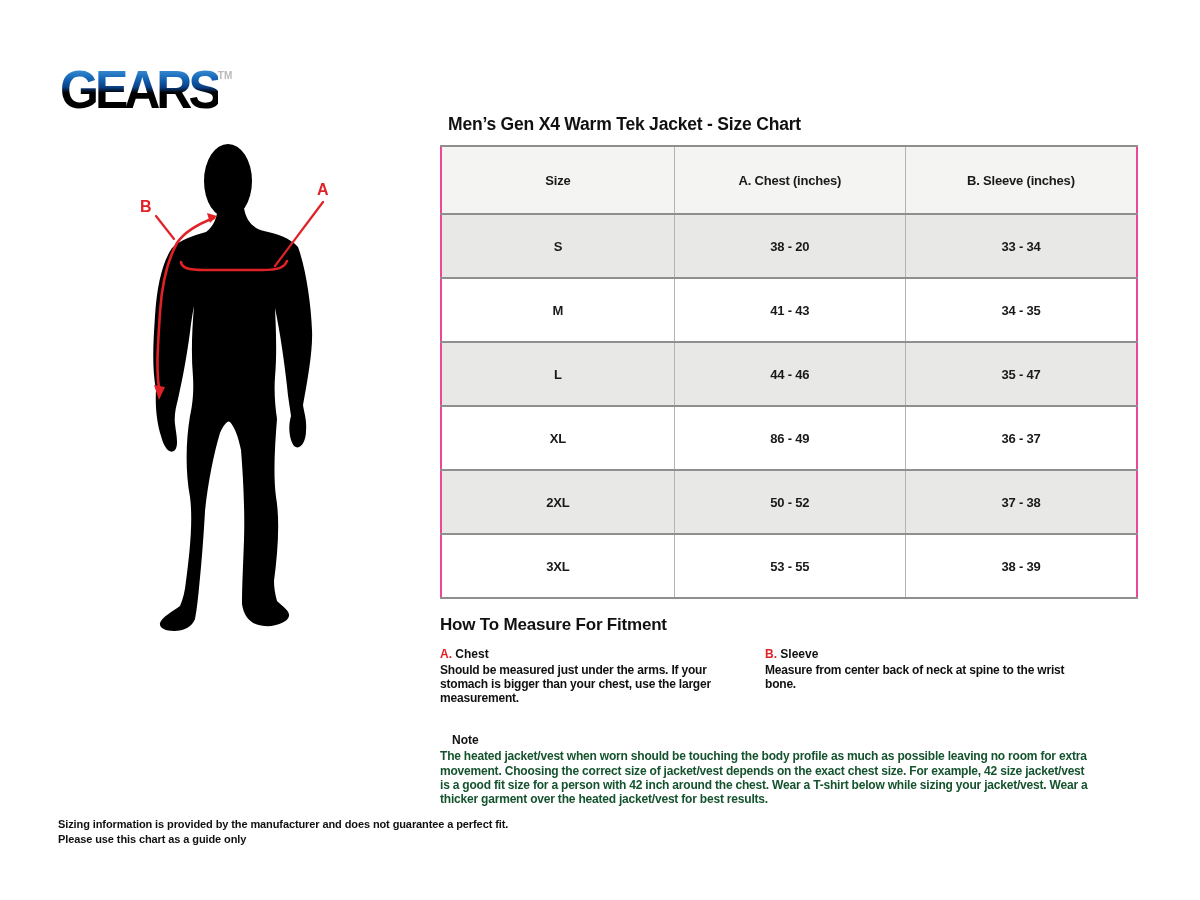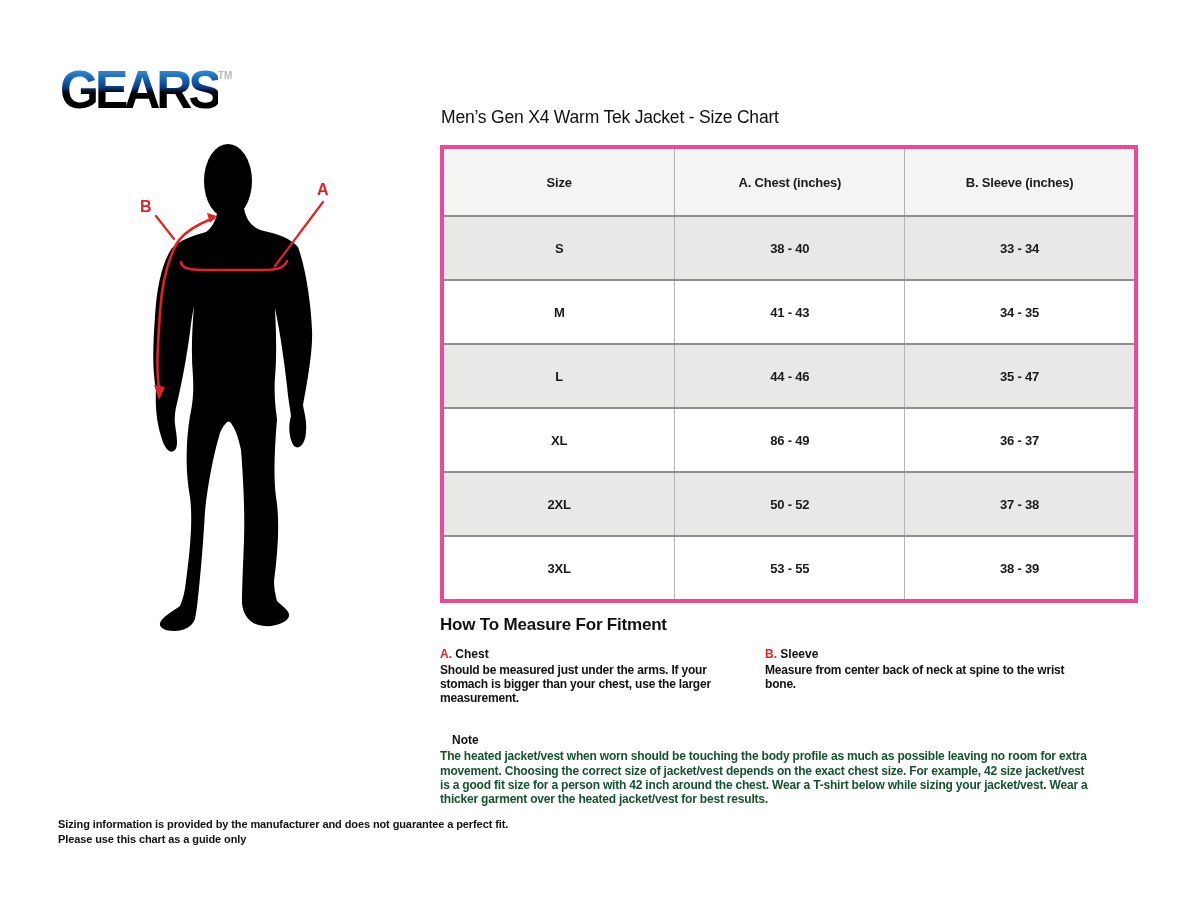--- a/index.html
+++ b/index.html
@@ -13,31 +13,31 @@
     -webkit-background-clip:text;background-clip:text;color:transparent;
     transform:scaleY(1.08);display:inline-block;
   }
   .logo-tm{font-size:10px;color:#b9b9b9;font-weight:bold;vertical-align:28px;letter-spacing:0;}
 
   
   .figure{position:absolute;left:130px;top:120px;width:230px;height:520px;}
   .figure text{font-family:"Liberation Sans",sans-serif;font-weight:bold;font-size:16px;fill:#e02227;}
 
   
-  .title{position:absolute;left:440px;top:106px;margin:1px;font-size:17.5px;font-weight:normal;letter-spacing:-0.2px;color:#111;}
+  .title{position:absolute;left:440px;top:106px;margin:8px;font-size:17.5px;font-weight:bold;letter-spacing:-0.2px;color:#111;}
 
   .size-table{position:absolute;left:440px;top:145px;width:698px;border-collapse:collapse;table-layout:fixed;}
   .size-table th,.size-table td{
     border:1px solid #b3b3b3;border-top:2px solid #8f8f8f;border-bottom:2px solid #8f8f8f;
     text-align:center;font-size:13px;font-weight:bold;letter-spacing:-0.2px;color:#1a1a1a;
   }
   .size-table th{height:64px;background:#f4f4f2;}
   .size-table td{height:60px;background:#fff;}
   .size-table tr.alt td{background:#e8e8e7;}
-  .size-table{border:4px solid #ec4899;}
+  .size-table{border:2px solid #ec4899;}
 
   .measure{position:absolute;left:440px;top:615px;width:650px;}
   .measure h2{margin:0 0 12px 0;font-size:17px;font-weight:bold;letter-spacing:-0.2px;color:#111;}
   .measure-cols{display:flex;}
   .measure-item{width:328px;padding-right:10px;box-sizing:border-box;}
   .mi-head{font-size:12px;font-weight:bold;margin-bottom:2px;}
   .mi-key{color:#e02227;}
   .measure-item p{margin:0;font-size:12px;font-weight:bold;line-height:1.18;letter-spacing:-0.2px;color:#111;}
   .note{margin-top:28px;}
   .note-title{font-size:12px;font-weight:bold;margin-bottom:2px;padding-left:12px;}
@@ -90,21 +90,21 @@
     <thead>
       <tr>
         <th style="width:33.5%">Size</th>
         <th style="width:33.25%">A. Chest (inches)</th>
         <th style="width:33.25%">B. Sleeve (inches)</th>
       </tr>
     </thead>
     <tbody>
       <tr class="alt">
         <td>S</td>
-        <td>38 - 40</td>
+        <td>38 - 20</td>
         <td>33 - 34</td>
       </tr>
       <tr>
         <td>M</td>
         <td>41 - 43</td>
         <td>34 - 35</td>
       </tr>
       <tr class="alt">
         <td>L</td>
         <td>44 - 46</td>

